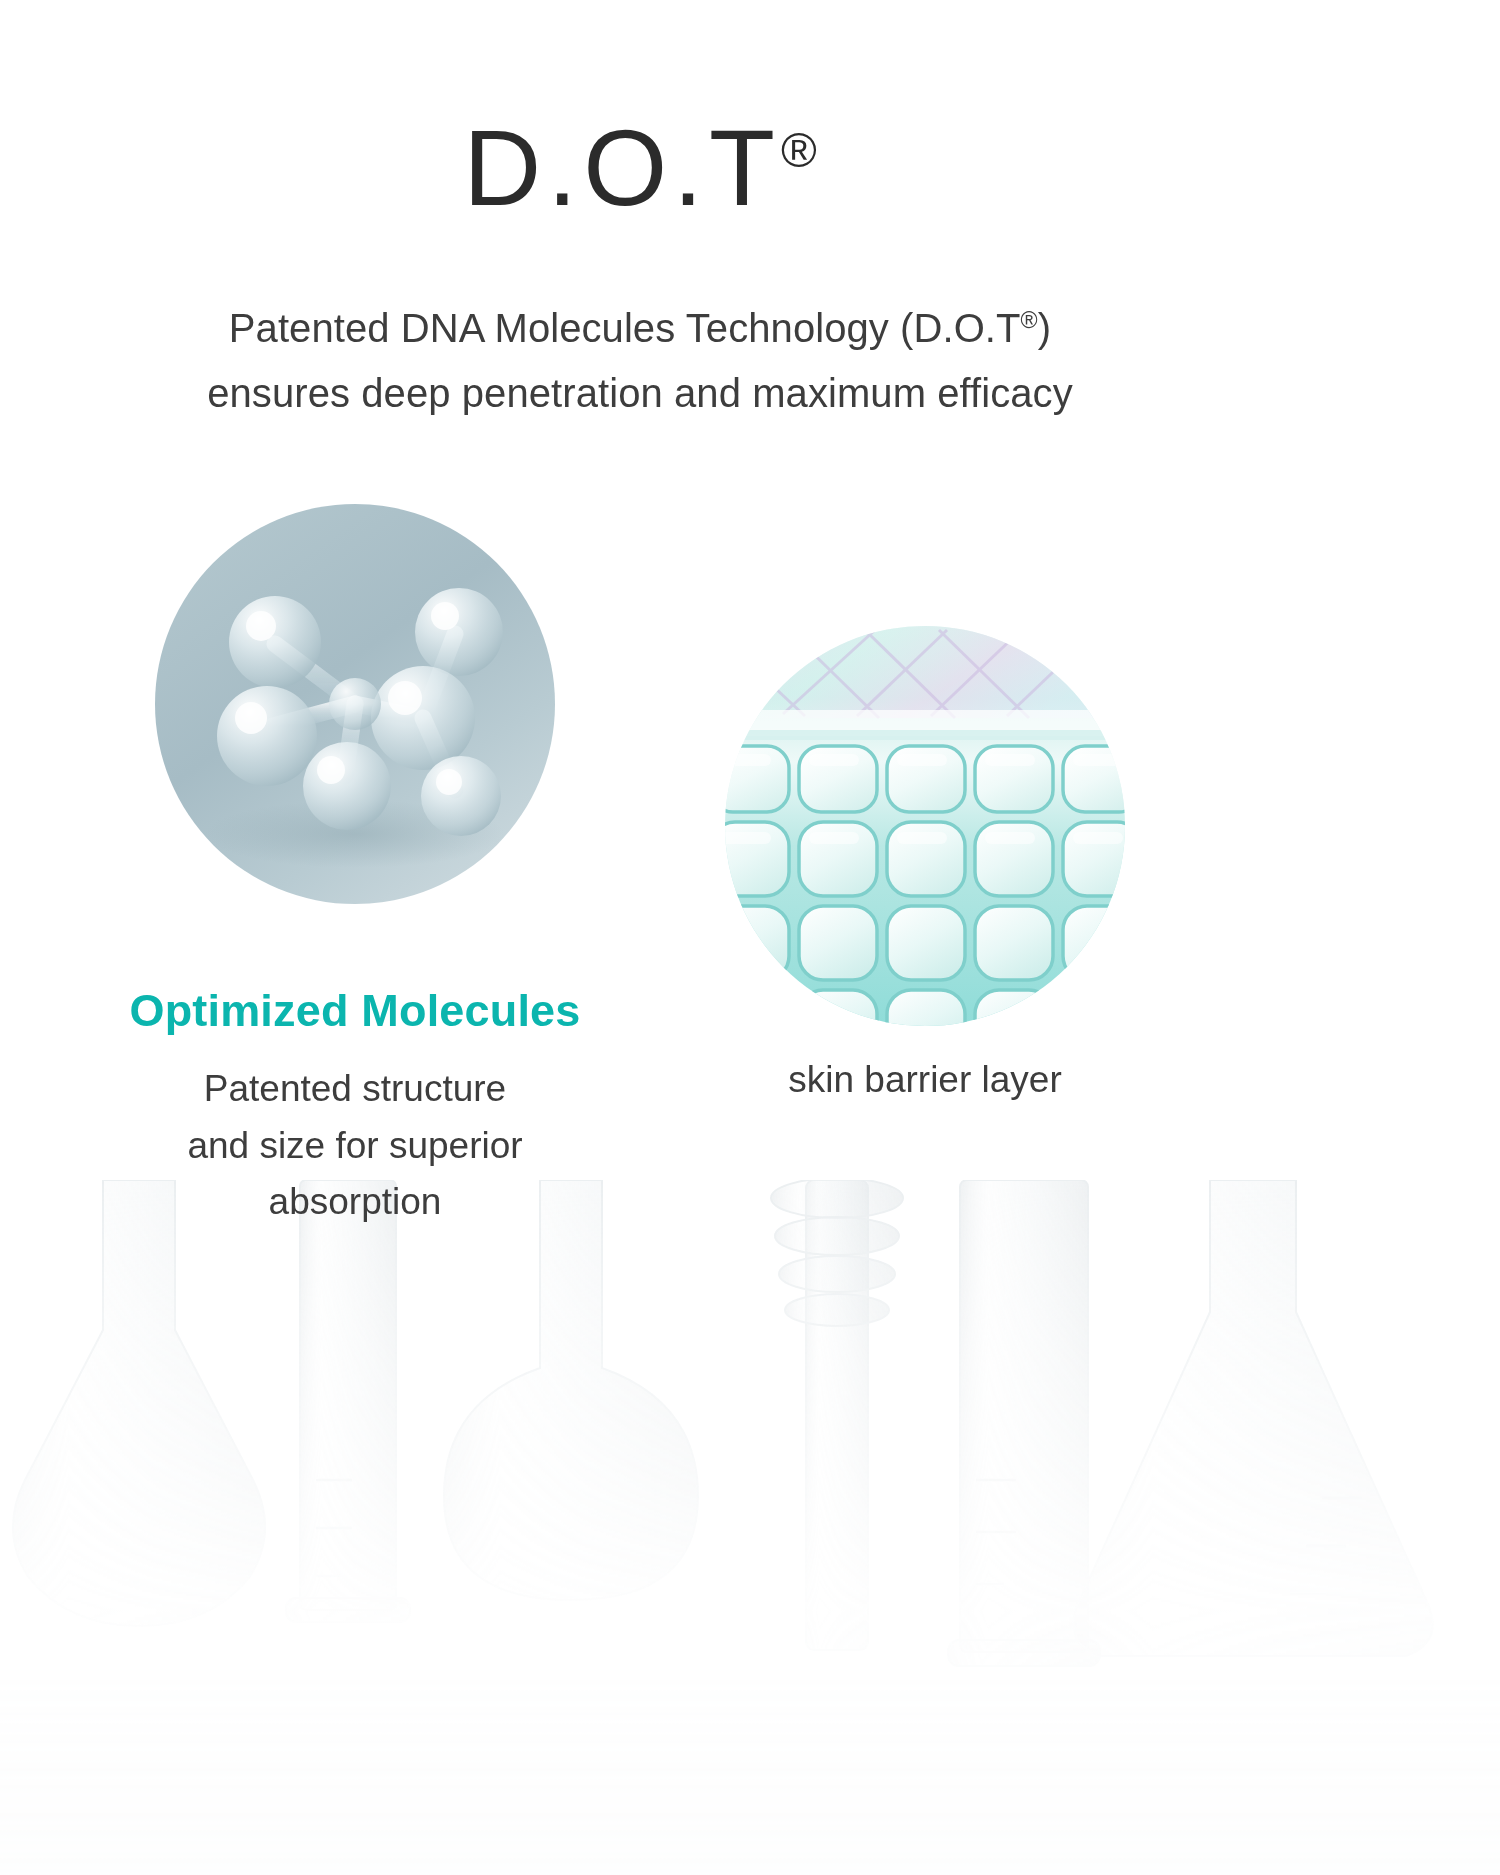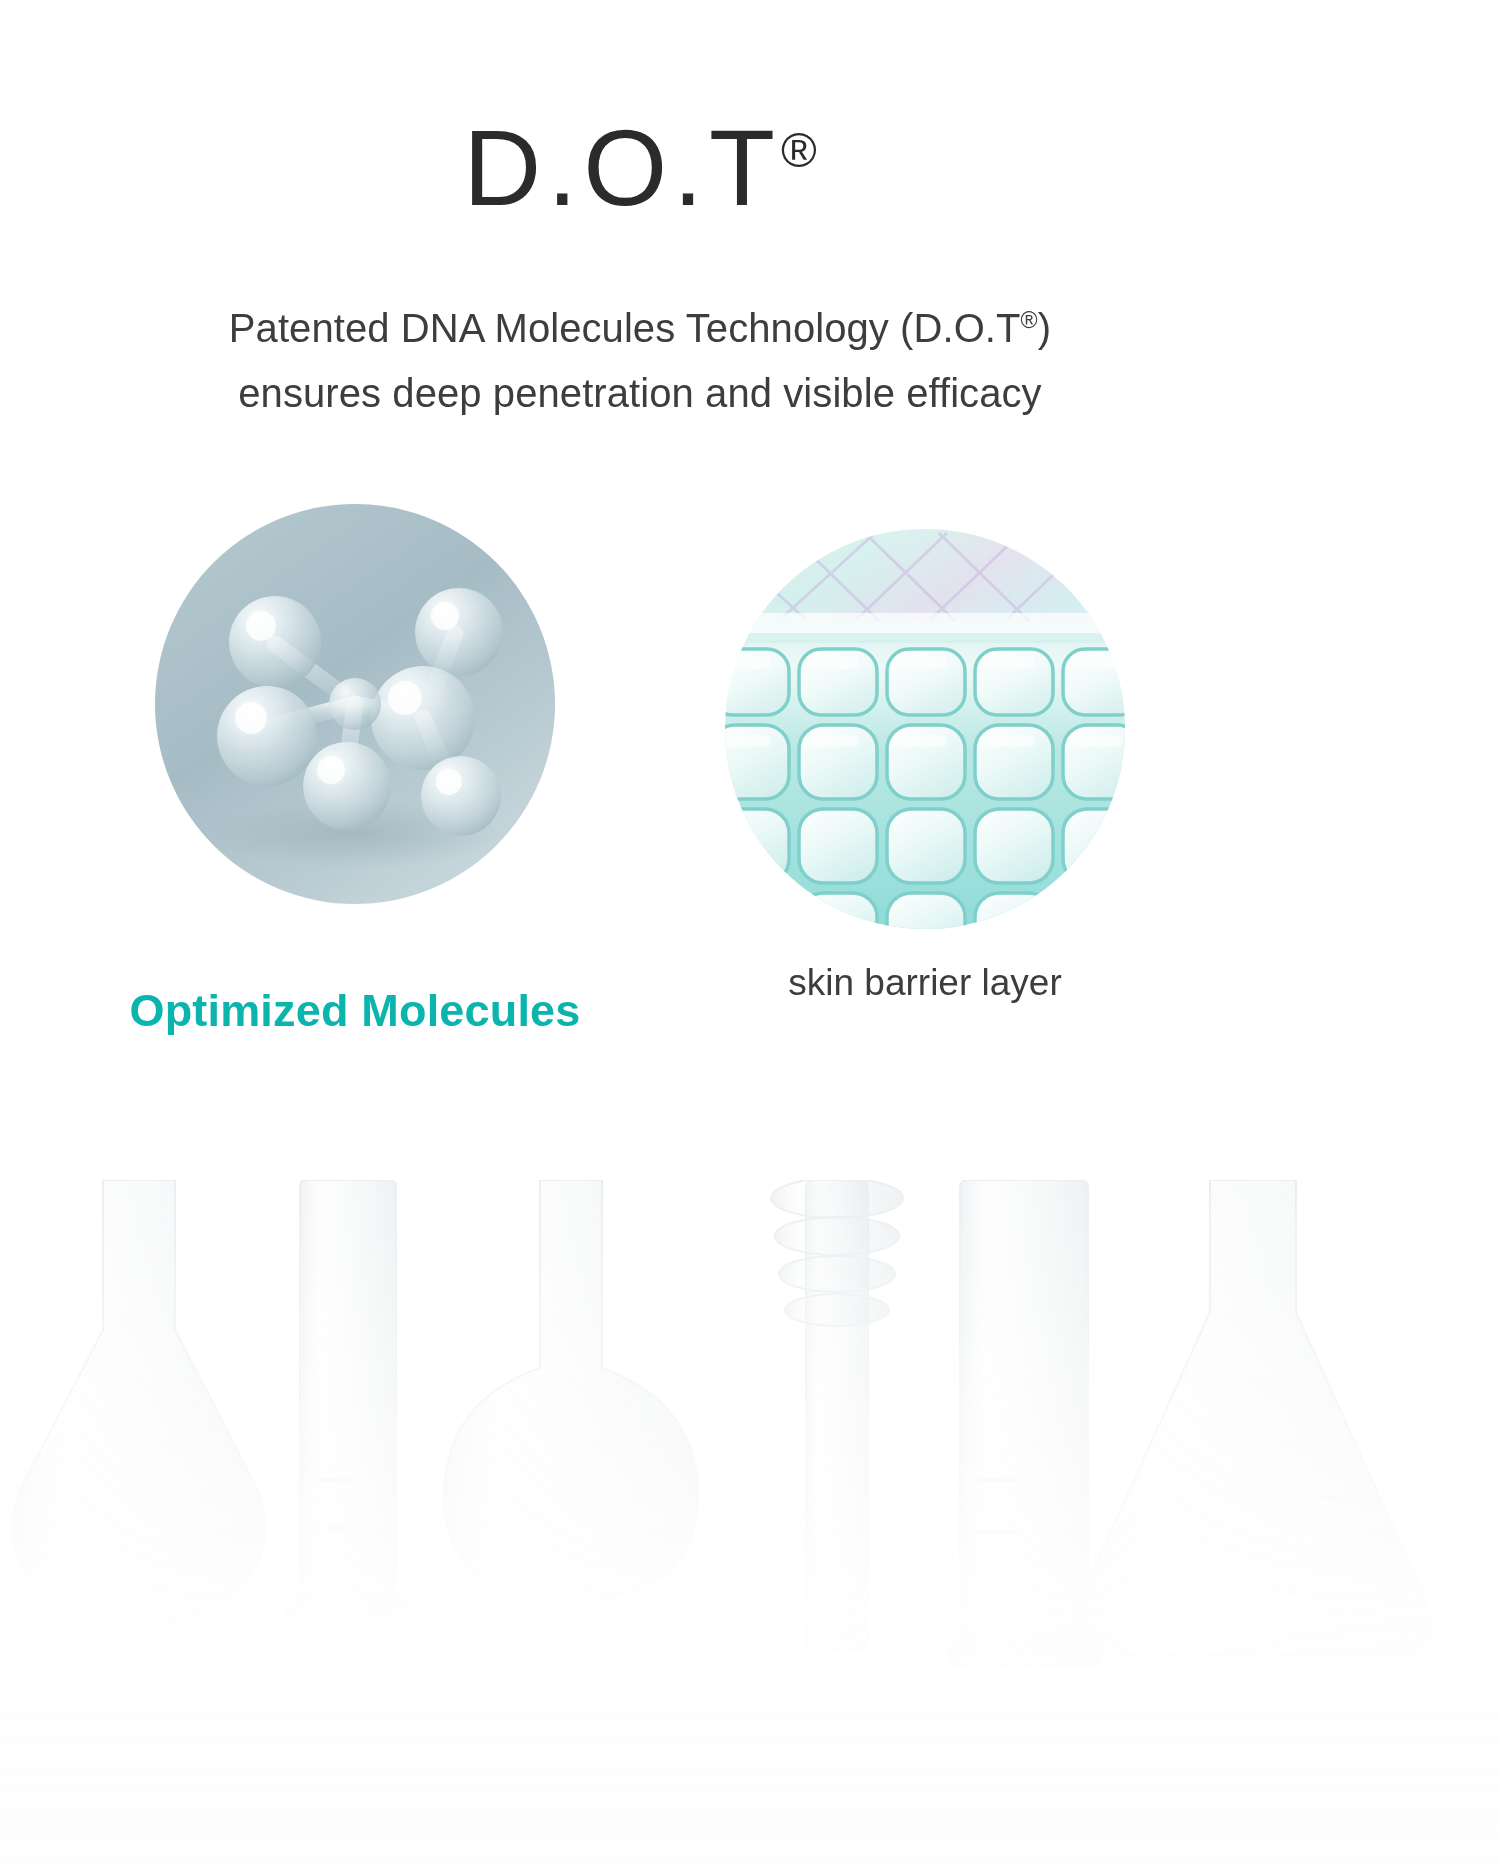--- a/index.html
+++ b/index.html
@@ -202,21 +202,21 @@
 </svg>
 
 <div class="page">
 
   <div class="headline-block">
     <div class="headline-line l1"><span>D.O.T</span><span class="reg-big">®</span></div>
   </div>
 
   <div class="subtitle">
     <span class="sub-line"><span>Patented DNA Molecules Technology (D.O.T</span><span class="reg-sm">®</span><span>)</span></span>
-    <span class="sub-line">ensures deep penetration and visible efficacy</span>
+    <span class="sub-line">ensures deep penetration and maximum efficacy</span>
   </div>
 
   <div class="features">
 
     <div class="feature-col left">
       <div class="circle-wrap">
         <svg class="circle-svg" viewBox="0 0 400 400">
           <defs>
             <linearGradient id="molBg" x1="0.15" y1="0" x2="0.85" y2="1">
               <stop offset="0%" stop-color="#b3c7ce"></stop>
@@ -270,20 +270,25 @@
             <circle cx="294" cy="278" r="13" fill="#ffffff" opacity="0.82"></circle>
 
             <circle cx="192" cy="282" r="44" fill="url(#sphereA)"></circle>
             <circle cx="176" cy="266" r="14" fill="#ffffff" opacity="0.82"></circle>
 
             <circle cx="200" cy="200" r="26" fill="url(#sphereA)" opacity="0.9"></circle>
           </g>
         </svg>
       </div>
       <div class="feature-title">Optimized Molecules</div>
+      <div class="feature-body">
+        <span class="b-line">Patented structure</span>
+        <span class="b-line">and size for superior</span>
+        <span class="b-line">absorption</span>
+      </div>
     </div>
 
     <div class="feature-col right">
       <div class="circle-wrap">
         <svg class="circle-svg" viewBox="0 0 400 400">
           <defs>
             <linearGradient id="barrierBg" x1="0" y1="0" x2="0" y2="1">
               <stop offset="0%" stop-color="#d9f2ee"></stop>
               <stop offset="18%" stop-color="#cdeeea"></stop>
               <stop offset="34%" stop-color="#eef9f8"></stop>

